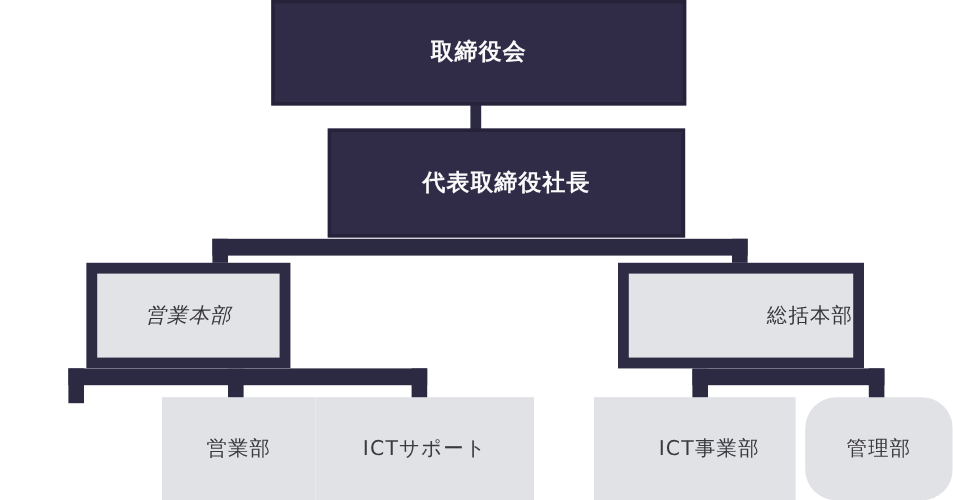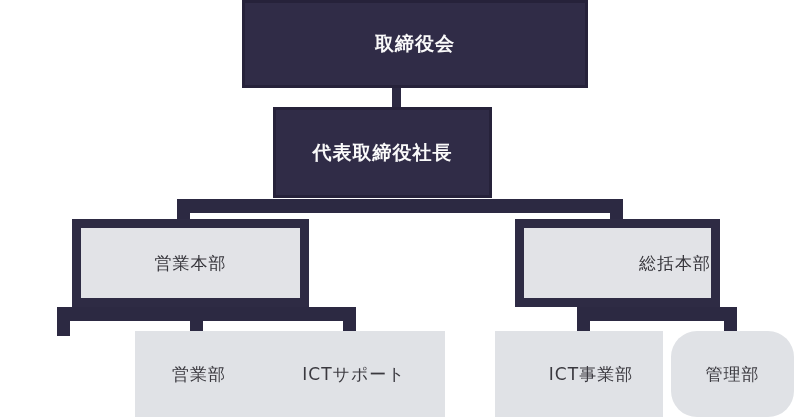--- a/index.html
+++ b/index.html
@@ -58,23 +58,23 @@
     font-weight: 500;
     letter-spacing: 1px;
   }
   .node-light {
     background: #e0e2e6;
     color: #3a393f;
     font-size: 17px;
     font-weight: 500;
     letter-spacing: 1px;
   }
-  .n-board      { left: 226px; top:   0px; width: 346px; height: 88px; margin-left: 16px; }
-  .n-president  { left: 273px; top: 107px; width: 219px; height: 91px; }
-  .n-sales-hq   { left:  72px; top: 219px; width: 237px; height: 88px; }
+  .n-board      { left: 226px; top:   0px; width: 346px; height: 88px; }
+  .n-president  { left: 273px; top: 107px; width: 298px; height: 91px; }
+  .n-sales-hq   { left:  72px; top: 219px; width: 170px; height: 88px; font-style: italic; }
   .n-general-hq { left: 515px; top: 219px; width: 205px; height: 88px; align-items: flex-end; }
   .n-outsourcing{ left:   0px; top: 331px; width: 127px; height: 86px; }
   .n-sales-dept { left: 135px; top: 331px; width: 128px; height: 86px; }
   .n-ict-support{ left: 263px; top: 331px; width: 182px; height: 86px; }
   .n-ict-div    { left: 495px; top: 331px; width: 168px; height: 86px; padding-left: 24px; }
   .n-admin      { left: 671px; top: 331px; width: 123px; height: 86px; border-radius: 26px; }
   .node span { display: block; }
 </style>
 </head>
 <body>

